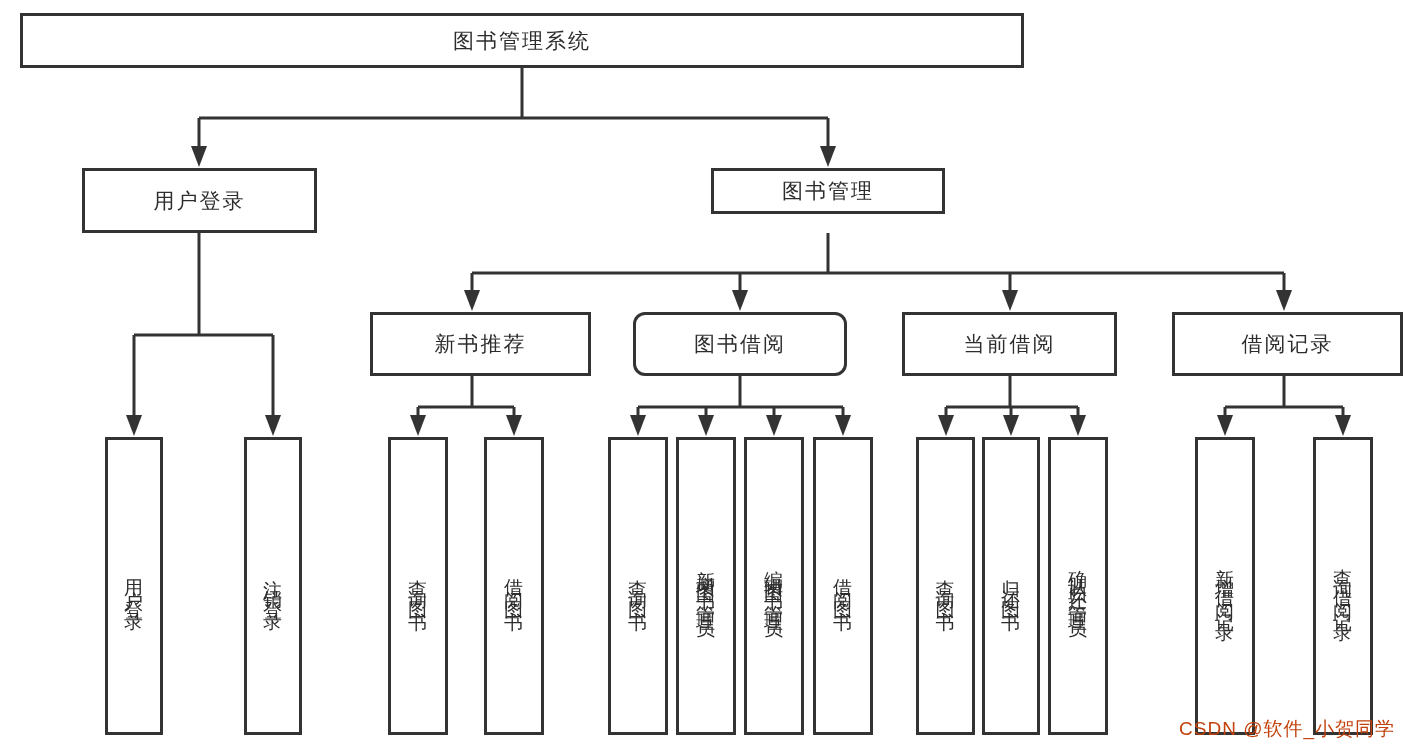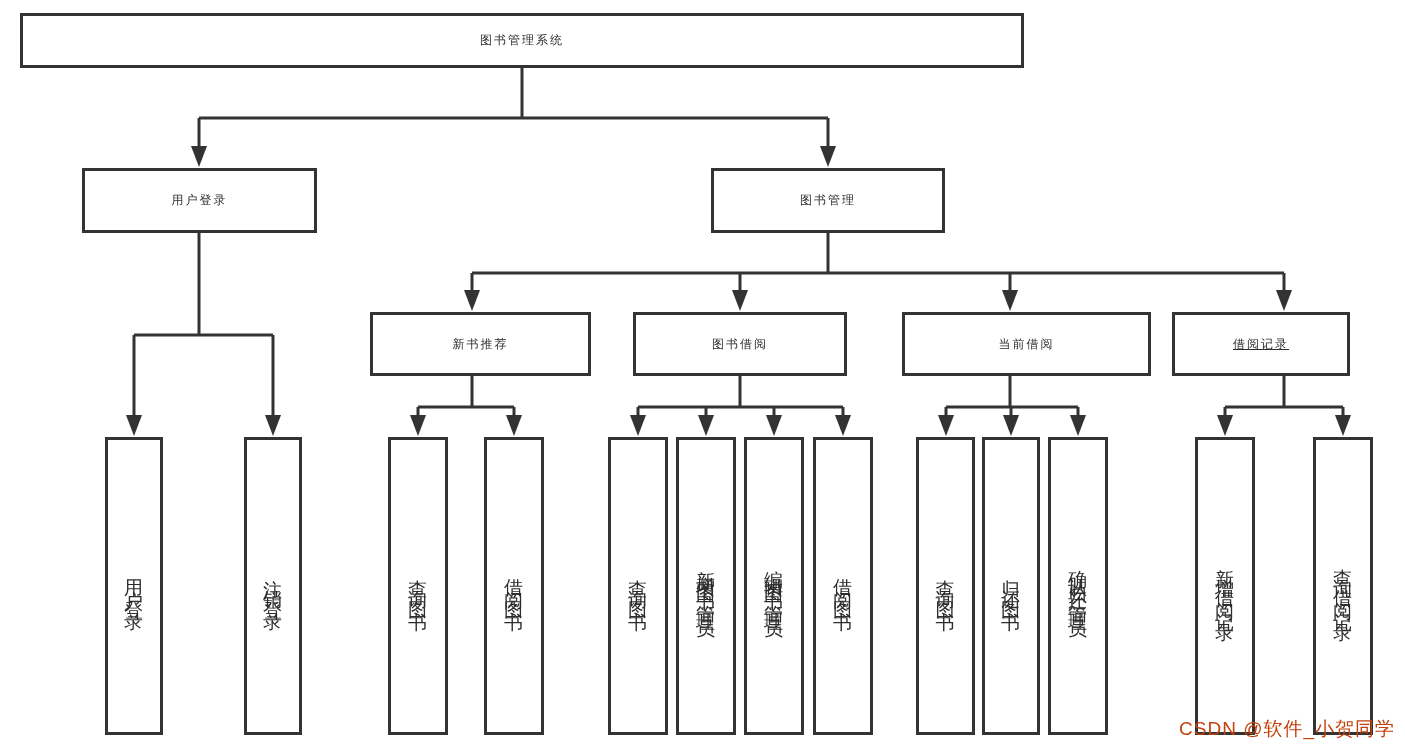--- a/index.html
+++ b/index.html
@@ -14,21 +14,21 @@
   }
   svg.wires { position: absolute; left: 0; top: 0; }
   .node {
     position: absolute;
     box-sizing: border-box;
     background: #ffffff;
     border: 3px solid #333333;
     display: flex;
     align-items: center;
     justify-content: center;
-    font-size: 12px;
+    font-size: 21px;
     letter-spacing: 2px;
     white-space: nowrap;
   }
   .leaf {
     position: absolute;
     box-sizing: border-box;
     background: #ffffff;
     border: 3px solid #333333;
     display: flex;
     align-items: center;
@@ -123,34 +123,34 @@
     </g>
   </svg>
 
   <div class="node" style="left:20px; top:13px; width:1004px; height:55px;">
     <span>图书管理系统</span>
   </div>
 
   <div class="node" style="left:82px; top:168px; width:235px; height:65px;">
     <span>用户登录</span>
   </div>
-  <div class="node" style="left:711px; top:168px; width:234px; height:65px;">
+  <div class="node" style="left:711px; top:168px; width:234px; height:46px;">
     <span>图书管理</span>
   </div>
 
   <div class="node" style="left:370px; top:312px; width:221px; height:64px;">
     <span>新书推荐</span>
   </div>
-  <div class="node" style="left:633px; top:312px; width:214px; height:64px;">
+  <div class="node" style="left:633px; top:312px; width:214px; height:64px;border-radius:12px;">
     <span>图书借阅</span>
   </div>
-  <div class="node" style="left:902px; top:312px; width:249px; height:64px;">
+  <div class="node" style="left:902px; top:312px; width:215px; height:64px;">
     <span>当前借阅</span>
   </div>
-  <div class="node" style="left:1172px; top:312px; width:178px; height:64px;text-decoration:underline;">
+  <div class="node" style="left:1172px; top:312px; width:231px; height:64px;">
     <span>借阅记录</span>
   </div>
 
   <div class="leaf" style="left:105px; top:437px; width:58px; height:298px;">
     <span class="vtext">用户登录</span>
   </div>
   <div class="leaf" style="left:244px; top:437px; width:58px; height:298px;">
     <span class="vtext">注销登录</span>
   </div>
 

